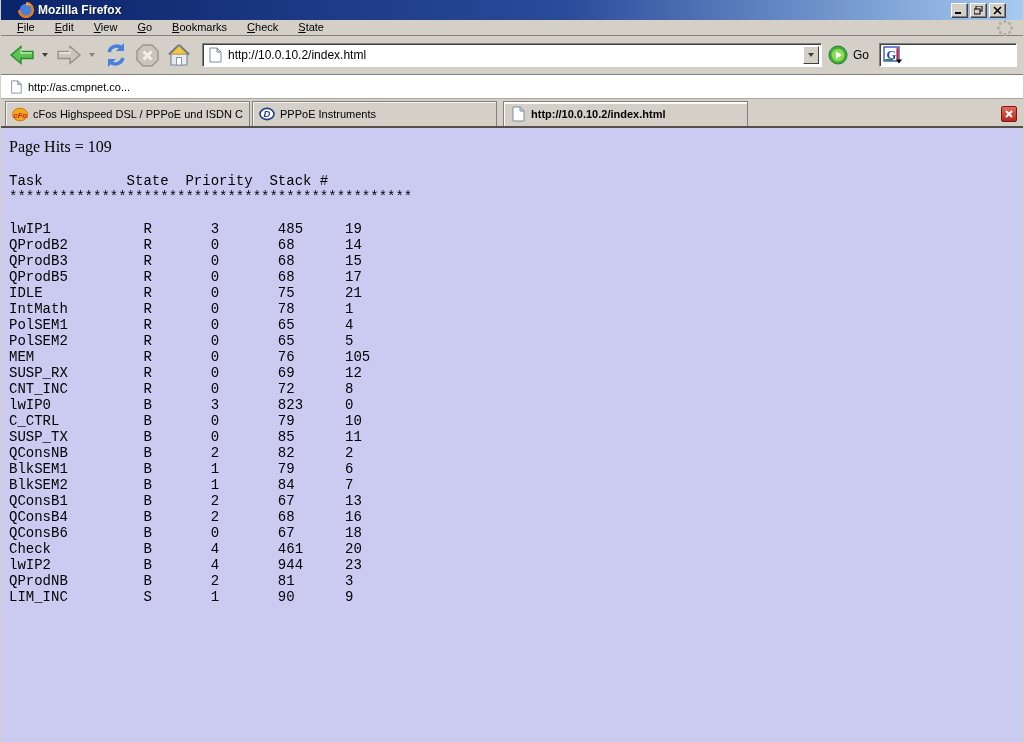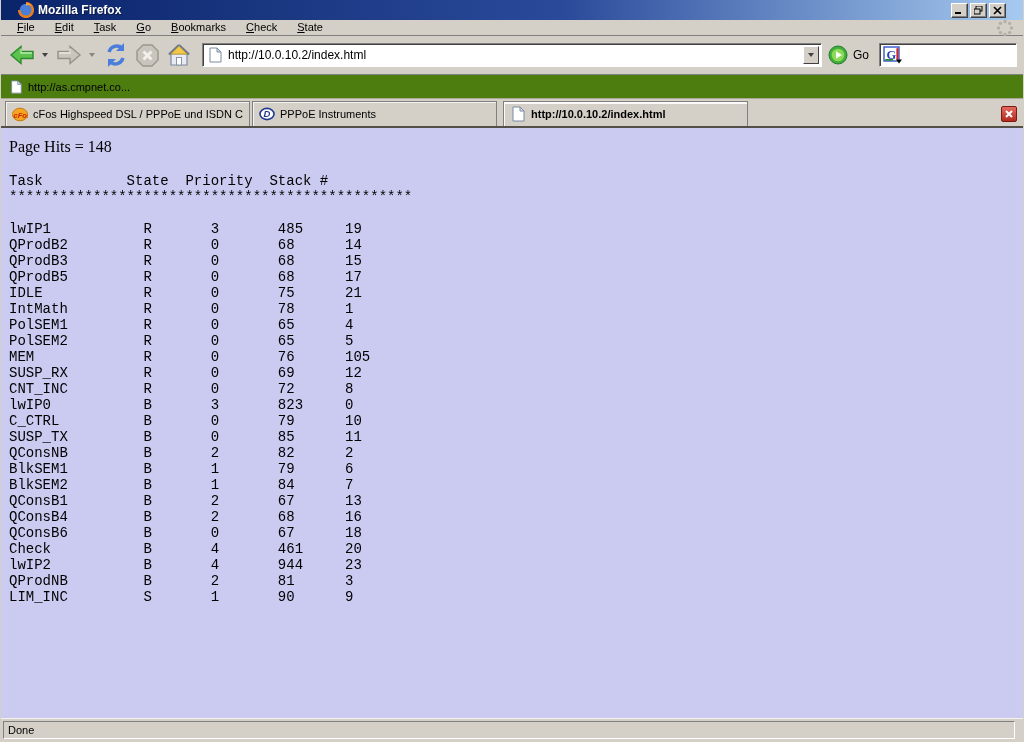--- a/index.html
+++ b/index.html
@@ -46,21 +46,21 @@
   .url-drop .drop-arrow { margin:0; }
   .gobox { display:flex; align-items:center; margin-right:10px; }
   .gobox svg { display:block; margin-right:5px; }
   .gobox .golabel { font-size:12px; color:#000; }
   .searchbox { width:138px; height:24px; background:#fff; border:1px solid;
                border-color:#808080 #fff #fff #808080; box-shadow:inset 1px 1px 0 #404040;
                display:flex; align-items:center; padding:0 3px; }
   .searchbox svg { display:block; }
 
   
-  .bookmarksbar { height:24px; background:#4d7c0f; display:flex; align-items:center; padding:0 8px;
+  .bookmarksbar { height:24px; background:#ffffff; display:flex; align-items:center; padding:0 8px;
                   border-bottom:1px solid #aca899; flex:none; }
   .bm-item { display:flex; align-items:center; }
   .bm-item svg { width:14px; height:14px; margin-right:5px; }
   .bm-item .bm-label { font-size:11px; color:#000; }
 
   
   .tabstrip { height:29px; background:#d4d0c8; display:flex; align-items:flex-end; padding:3px 4px 0 4px;
               border-bottom:2px solid #545048; flex:none; }
   .tab { width:245px; height:25px; background:#d4d0c8; display:flex; align-items:center; padding:0 6px;
          border:1px solid #808080; border-bottom:none;
@@ -112,21 +112,21 @@
     <div class="winbtn">
       <svg width="9" height="9" viewBox="0 0 9 9">
           <path d="M1 1 L8 8 M8 1 L1 8" stroke="#000" stroke-width="1.6"></path>
         </svg>
     </div>
   </div>
 
   <div class="menubar">
     <span class="item">File</span>
     <span class="item">Edit</span>
-    <span class="item">Task</span>
+    <span class="item">View</span>
     <span class="item">Go</span>
     <span class="item">Bookmarks</span>
     <span class="item">Check</span>
     <span class="item">State</span>
     <span class="spacer"></span>
     <svg class="throbber" viewBox="0 0 20 20">
       <g fill="#b4b0a4">
         <circle cx="10" cy="3.5" r="1.7"></circle>
           <circle cx="14.6" cy="5.4" r="1.7"></circle>
         <circle cx="16.5" cy="10" r="1.7"></circle>
@@ -240,21 +240,21 @@
     </div>
     <span class="spacer"></span>
     <div class="tab-close">
       <svg width="8" height="8" viewBox="0 0 8 8">
         <path d="M1 1 L7 7 M7 1 L1 7" stroke="#fff" stroke-width="2"></path>
       </svg>
     </div>
   </div>
 
   <div class="content">
-    <div class="page-hits">Page Hits = 148</div>
+    <div class="page-hits">Page Hits = 109</div>
     <pre class="task-pre">Task          State  Priority  Stack #
 ************************************************
 
 lwIP1           R       3       485     19
 QProdB2         R       0       68      14
 QProdB3         R       0       68      15
 QProdB5         R       0       68      17
 IDLE            R       0       75      21
 IntMath         R       0       78      1
 PolSEM1         R       0       65      4
@@ -270,17 +270,14 @@
 BlkSEM2         B       1       84      7
 QConsB1         B       2       67      13
 QConsB4         B       2       68      16
 QConsB6         B       0       67      18
 Check           B       4       461     20
 lwIP2           B       4       944     23
 QProdNB         B       2       81      3
 LIM_INC         S       1       90      9</pre>
   </div>
 
-  <div class="statusbar">
-    <div class="status-panel">Done</div>
-  </div>
 
 </div>
 
 </body></html>

